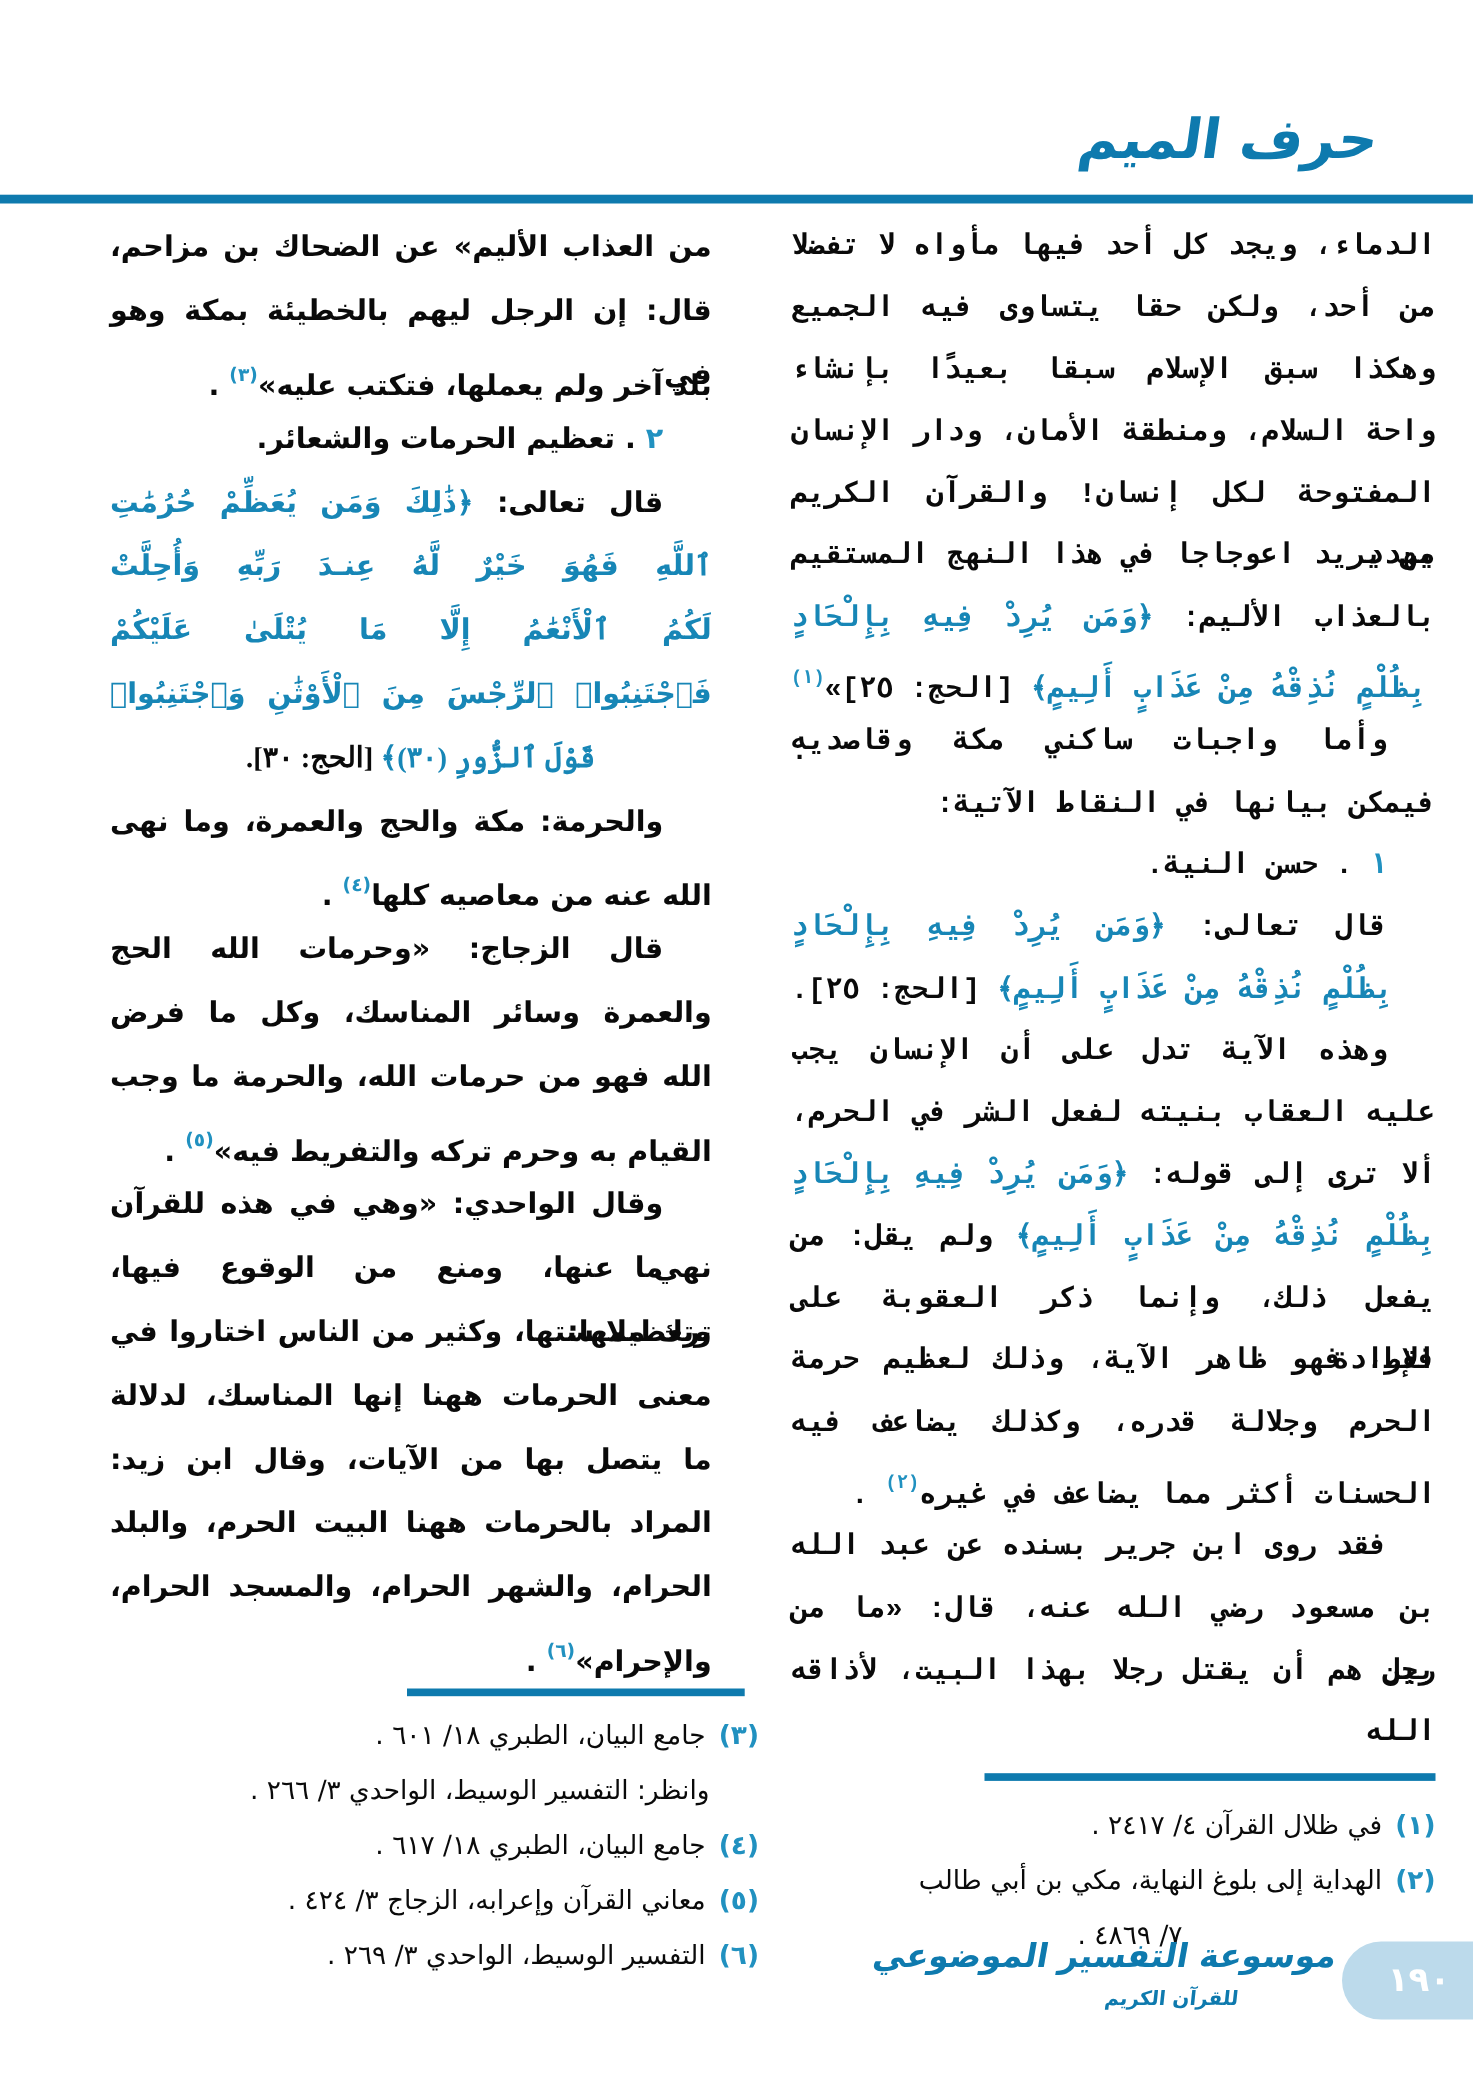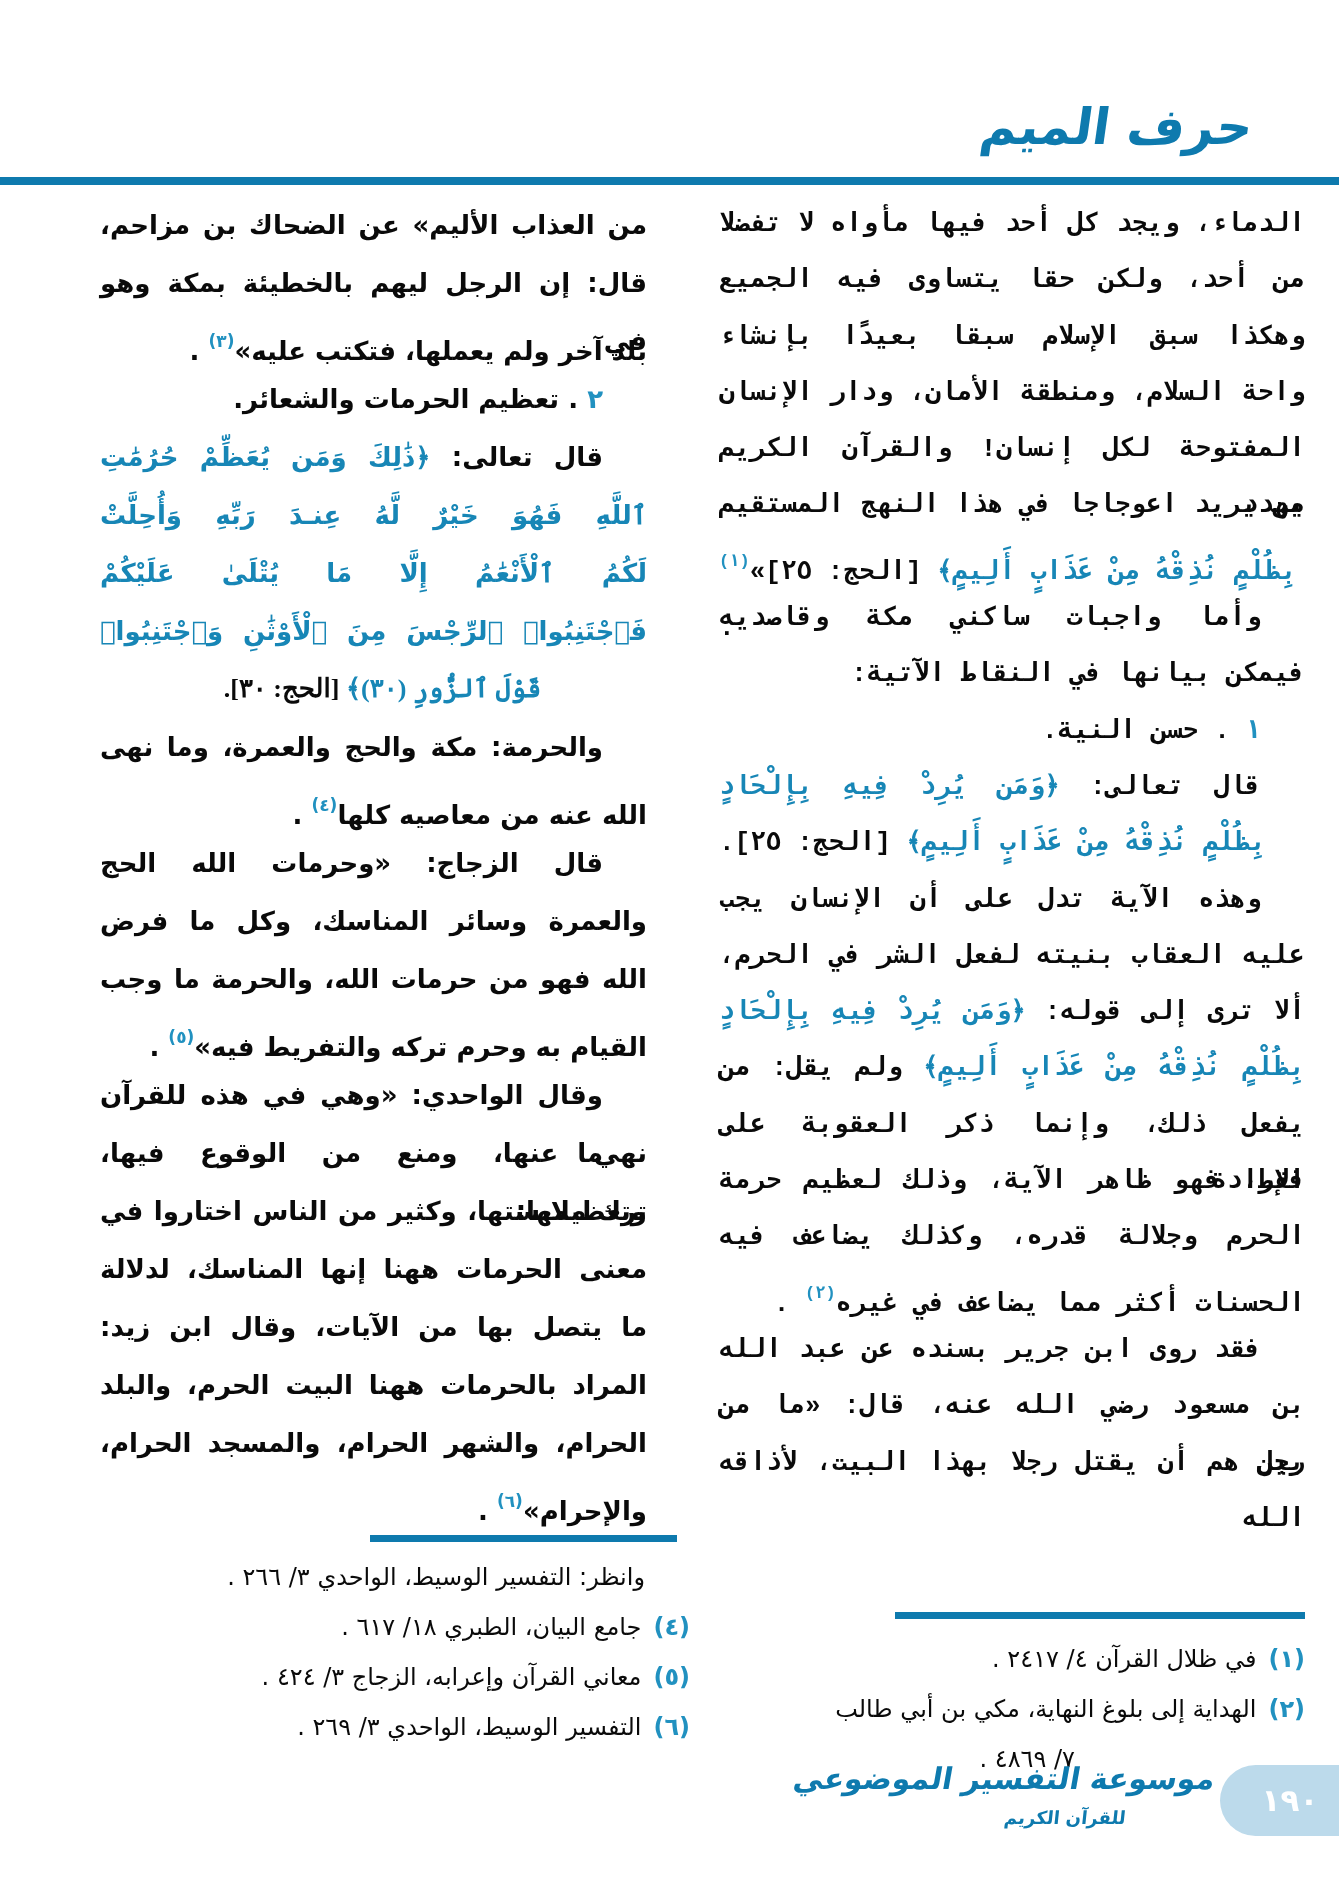--- a/index.html
+++ b/index.html
@@ -104,20 +104,21 @@
 
   <div class="header-rule"></div>
 
   <div class="col col-right" id="col-right">
       <div class="line a-j"><span class="seg-k">الدماء، ويجد كل أحد فيها مأواه لا تفضلا</span></div>
       <div class="line a-j"><span class="seg-k">من أحد، ولكن حقا يتساوى فيه الجميع</span></div>
       <div class="line a-j"><span class="seg-k">وهكذا سبق الإسلام سبقا بعيدًا بإنشاء</span></div>
       <div class="line a-j"><span class="seg-k">واحة السلام، ومنطقة الأمان، ودار الإنسان</span></div>
       <div class="line a-j"><span class="seg-k">المفتوحة لكل إنسان! والقرآن الكريم يهدد</span></div>
       <div class="line a-j"><span class="seg-k">من يريد اعوجاجا في هذا النهج المستقيم</span></div>
+      <div class="line a-j"><span class="seg-k">بالعذاب الأليم: </span><span class="seg-q">﴿وَمَن يُرِدْ فِيهِ بِإِلْحَادٍ</span></div>
       <div class="line a-c"><span class="seg-q">بِظُلْمٍ نُذِقْهُ مِنْ عَذَابٍ أَلِيمٍ﴾</span><span class="seg-k"> [الحج: ٢٥]»</span><span class="seg-r">(١)</span><span class="seg-k"> .</span></div>
       <div class="line a-j ind"><span class="seg-k">وأما واجبات ساكني مكة وقاصديه</span></div>
       <div class="line a-r"><span class="seg-k">فيمكن بيانها في النقاط الآتية:</span></div>
       <div class="line a-r ind"><span class="seg-n">١</span><span class="seg-k"> . حسن النية.</span></div>
       <div class="line a-j ind"><span class="seg-k">قال تعالى: </span><span class="seg-q">﴿وَمَن يُرِدْ فِيهِ بِإِلْحَادٍ</span></div>
       <div class="line a-c"><span class="seg-q">بِظُلْمٍ نُذِقْهُ مِنْ عَذَابٍ أَلِيمٍ﴾</span><span class="seg-k"> [الحج: ٢٥].</span></div>
       <div class="line a-j ind"><span class="seg-k">وهذه الآية تدل على أن الإنسان يجب</span></div>
       <div class="line a-j"><span class="seg-k">عليه العقاب بنيته لفعل الشر في الحرم،</span></div>
       <div class="line a-j"><span class="seg-k">ألا ترى إلى قوله: </span><span class="seg-q">﴿وَمَن يُرِدْ فِيهِ بِإِلْحَادٍ</span></div>
       <div class="line a-j"><span class="seg-q">بِظُلْمٍ نُذِقْهُ مِنْ عَذَابٍ أَلِيمٍ﴾</span><span class="seg-k"> ولم يقل: من</span></div>
@@ -157,20 +158,21 @@
 
   <div class="fnsep fnsep-right"></div>
   <div class="fnsep fnsep-left"></div>
 
   <div class="footnotes fn-right" id="fn-right">
       <div class="fn-line"><span class="fn-marker">(١)</span><span>في ظلال القرآن ٤/ ٢٤١٧ .</span></div>
       <div class="fn-line"><span class="fn-marker">(٢)</span><span>الهداية إلى بلوغ النهاية، مكي بن أبي طالب</span></div>
       <div class="fn-line" style="padding-left: 0px; padding-right: 230px;"><span>٧/ ٤٨٦٩ .</span></div>
     </div>
   <div class="footnotes fn-left" id="fn-left">
+      <div class="fn-line"><span class="fn-marker">(٣)</span><span>جامع البيان، الطبري ١٨/ ٦٠١ .</span></div>
       <div class="fn-line" style="padding-left: 0px; padding-right: 45px;"><span>وانظر: التفسير الوسيط، الواحدي ٣/ ٢٦٦ .</span></div>
       <div class="fn-line"><span class="fn-marker">(٤)</span><span>جامع البيان، الطبري ١٨/ ٦١٧ .</span></div>
       <div class="fn-line"><span class="fn-marker">(٥)</span><span>معاني القرآن وإعرابه، الزجاج ٣/ ٤٢٤ .</span></div>
       <div class="fn-line"><span class="fn-marker">(٦)</span><span>التفسير الوسيط، الواحدي ٣/ ٢٦٩ .</span></div>
     </div>
 
   <div class="logo">
     <div class="logo-l1">موسوعة التفسير الموضوعي</div>
     <div class="logo-l2">للقرآن الكريم</div>
   </div>

